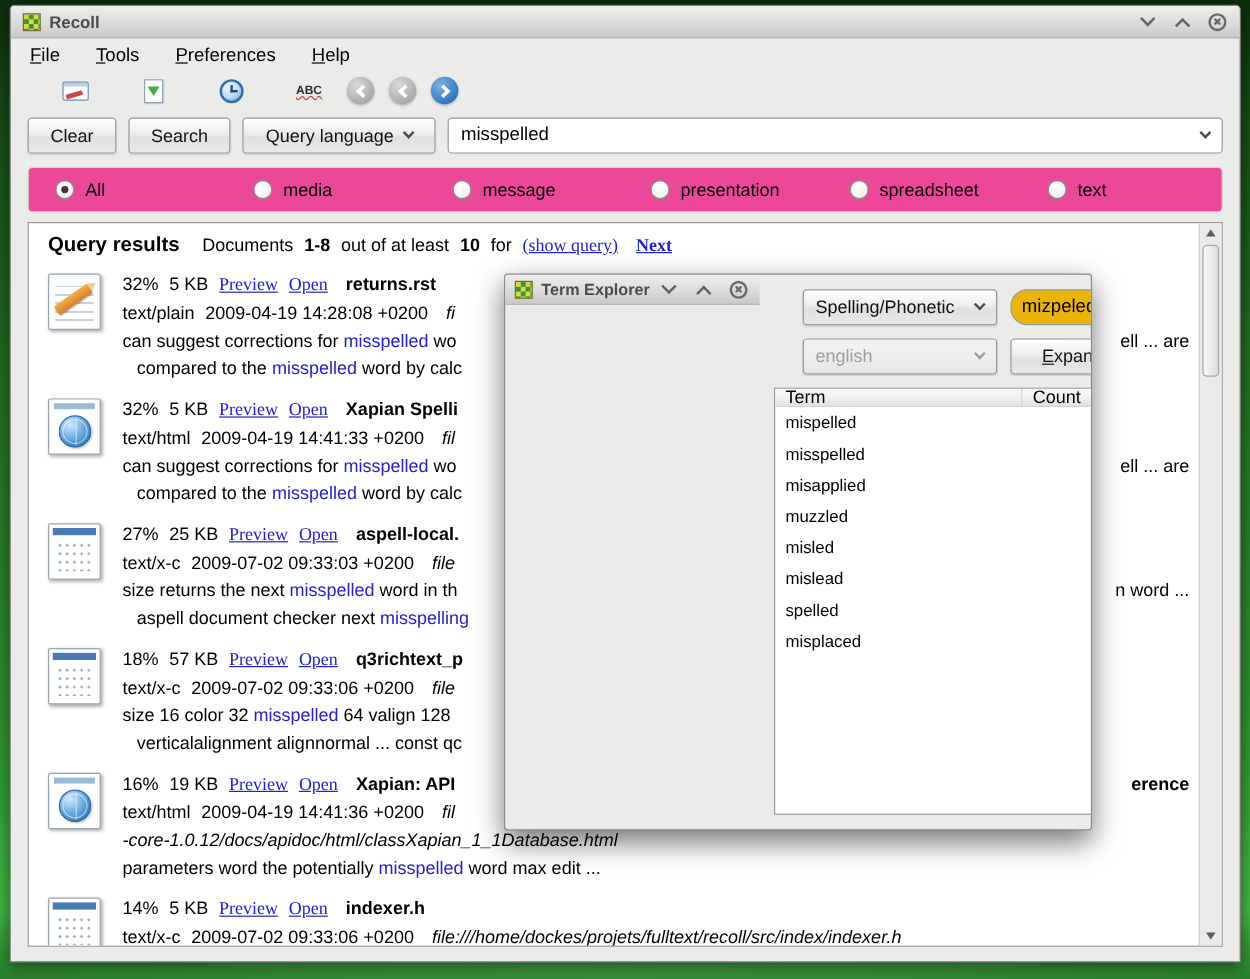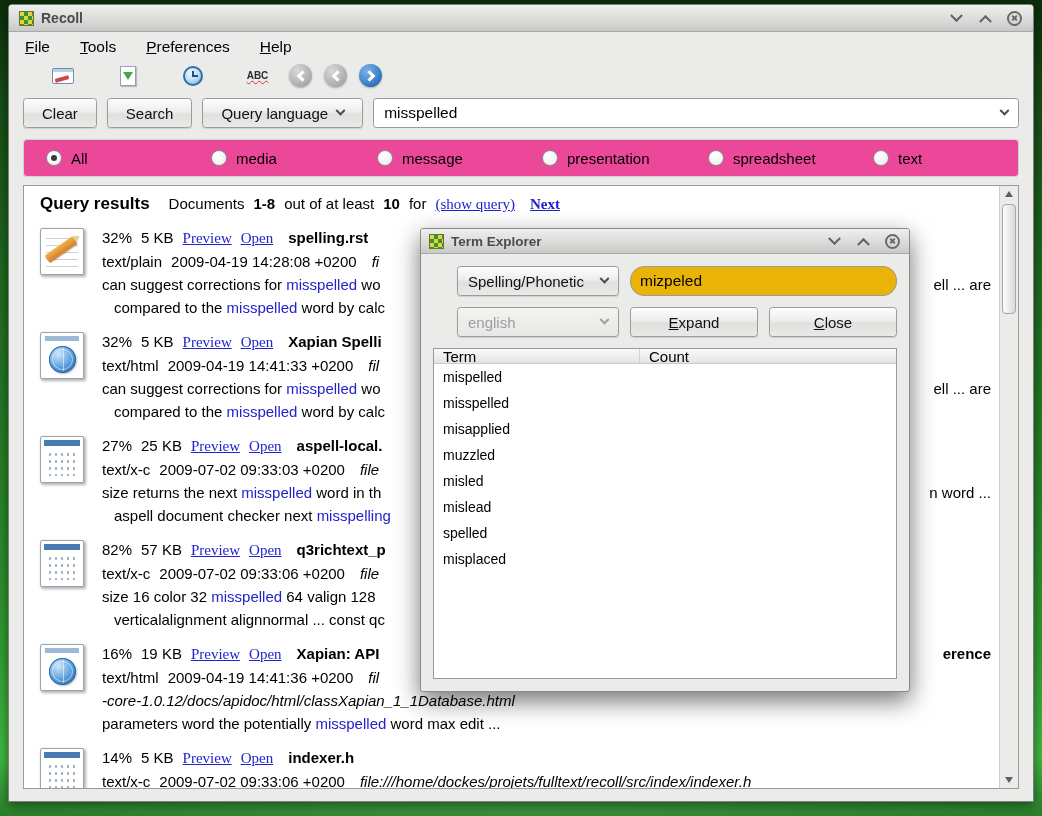--- a/index.html
+++ b/index.html
@@ -109,21 +109,21 @@
     display:flex; flex-direction:column; align-items:center; }
   .scroll-btn { height:16px; width:100%; display:flex; align-items:center; justify-content:center; }
   .tri-up { width:0; height:0; border-left:4.5px solid transparent; border-right:4.5px solid transparent; border-bottom:6px solid #5e5e5e; }
   .tri-down { width:0; height:0; border-left:4.5px solid transparent; border-right:4.5px solid transparent; border-top:6px solid #5e5e5e; }
   .scroll-track { flex:1; width:100%; position:relative; }
   .scroll-thumb { position:absolute; top:2px; left:2px; right:2px; height:110px; border-radius:4px;
     background:linear-gradient(90deg,#fdfdfd,#d9d9d8); border:1px solid #a5a5a4; }
 
   .dialog { position:absolute; left:420px; top:228px; width:490px; height:464px; background:#ebebea;
     border:1px solid #8a8a8a; border-radius:3px; box-shadow:0 9px 24px rgba(0,0,0,0.55);
-    display:flex; flex-direction:column; overflow:hidden; }
+    display:flex; overflow:hidden; }
   .dialog .titlebar { height:25px; padding:0 8px; }
   .dialog .title-text { font-size:13.5px; }
   .dlg-body { flex:1; padding:12px; display:flex; flex-direction:column; gap:11px; min-height:0; }
   .dlg-row { display:flex; gap:11px;padding-left:24px; }
   .mode-combo { width:162px; justify-content:space-between; padding:0 10px; }
   .term-input { flex:1; height:30px; background:#eab308; border:1px solid #9a9a99; border-radius:14px; padding:0 9px;
     font-family:inherit; font-size:15.5px; outline:none; }
   .lang-combo { width:162px; justify-content:space-between; padding:0 10px; color:#9e9e9d;
     background:linear-gradient(180deg,#f3f3f2,#e7e7e6); }
   .lang-combo .combo-arrow { border-color:#9e9e9d; }
@@ -251,21 +251,21 @@
                 <span class="lines"></span>
                 <span class="pencil"></span>
               </div>
             </div>
             <div class="res-body">
               <div class="rline">
                 <span>32%</span>
                 <span>5 KB</span>
                 <a class="link">Preview</a>
                 <a class="link">Open</a>
-                <span class="rtitle">spelling.rst</span>
+                <span class="rtitle">returns.rst</span>
               </div>
               <div class="rline">
                 <span>text/plain</span>
                 <span>2009-04-19 14:28:08 +0200</span>
                 <em class="url">fi</em>
               </div>
               <div class="rline snip">
                 <span><span>can suggest corrections for </span><span class="hl">misspelled</span><span> wo</span></span>
                 <span class="sp"></span>
                 <span>ell ... are</span>
@@ -337,21 +337,21 @@
           </div>
           <div class="result">
             <div class="icon-col">
               <div class="doc-ic t-src">
                 <span class="srcbar"></span>
                 <span class="dots"></span>
               </div>
             </div>
             <div class="res-body">
               <div class="rline">
-                <span>82%</span>
+                <span>18%</span>
                 <span>57 KB</span>
                 <a class="link">Preview</a>
                 <a class="link">Open</a>
                 <span class="rtitle">q3richtext_p</span>
               </div>
               <div class="rline">
                 <span>text/x-c</span>
                 <span>2009-07-02 09:33:06 +0200</span>
                 <em class="url">file</em>
               </div>

